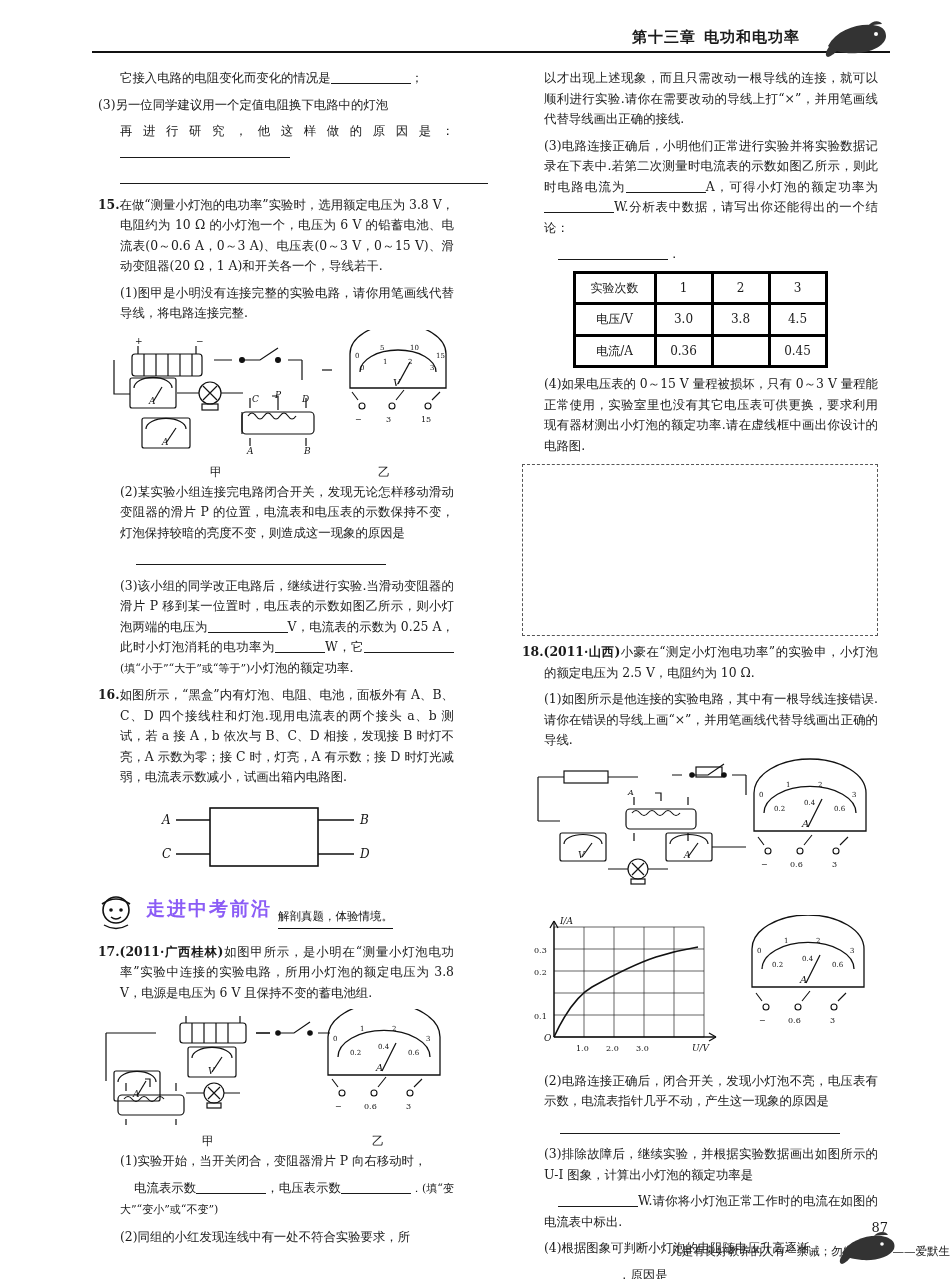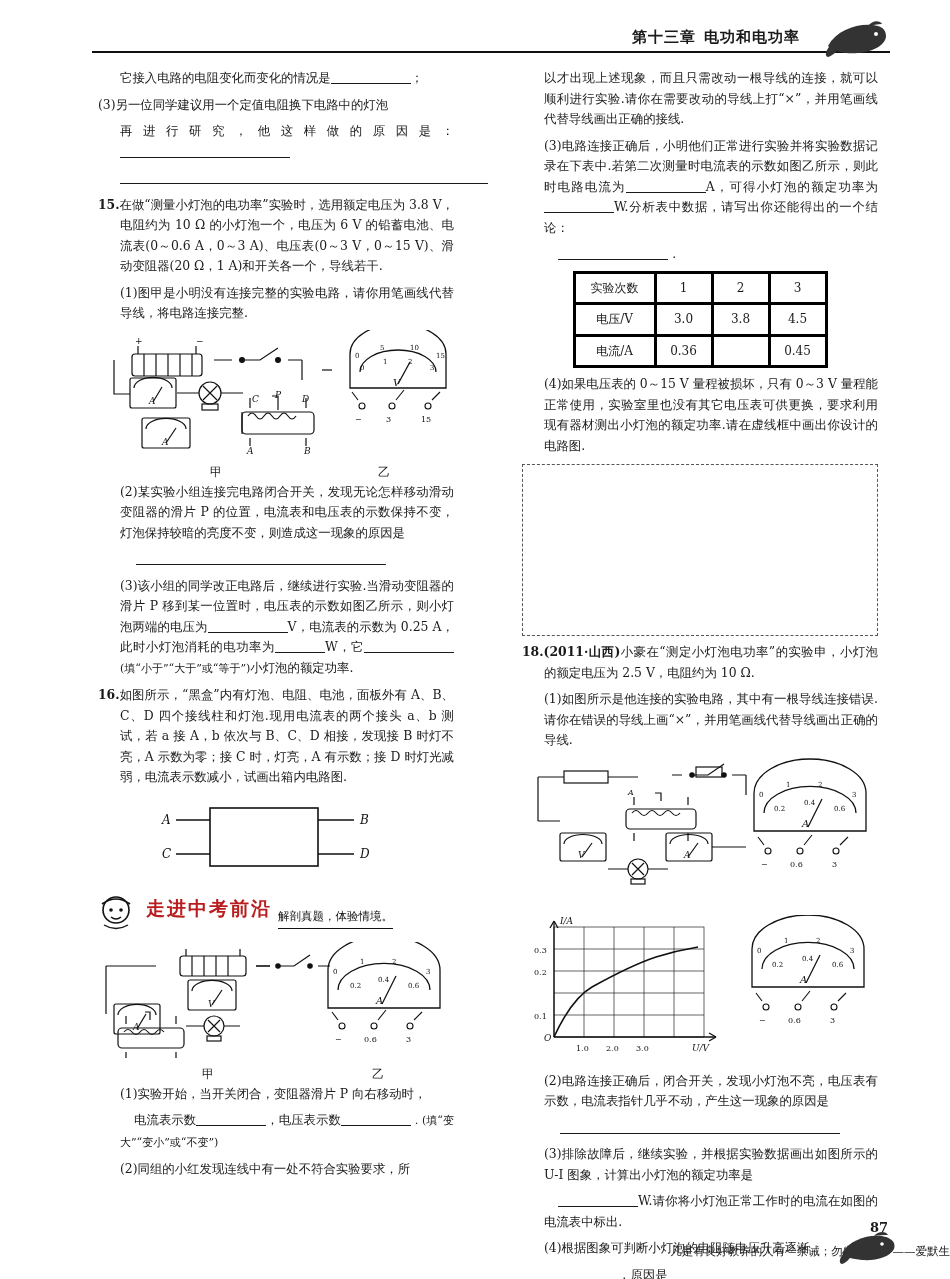--- a/index.html
+++ b/index.html
@@ -66,39 +66,39 @@
 
   
   .blackbox{
     position:relative;height:86px;margin:6px 0 10px;
   }
 
   
   .banner{position:relative;height:44px;margin:10px 0 8px;}
   .banner-text{
     position:absolute;left:54px;top:8px;
-    font-size:19px;font-weight:bold;color:#b91c1c;letter-spacing:2px;
+    font-size:19px;font-weight:bold;color:#8b5cf6;letter-spacing:2px;
     font-family:"DejaVu Sans","Liberation Sans",sans-serif;
   }
   .banner-sub{
     position:absolute;left:186px;top:16px;font-size:11.5px;color:#111;
     border-bottom:1px solid #111;padding-bottom:2px;
   }
   .banner-icon{position:absolute;left:0;top:2px;width:48px;height:40px;}
 
   
   .footer{
     position:absolute;left:0;right:0;bottom:16px;height:40px;
   }
   .footer-quote{
     position:absolute;left:0;right:0;bottom:4px;text-align:right;
     font-size:11.5px;color:#222;
   }
   .footer-page{
-    position:absolute;right:62px;bottom:28px;font-size:13px;font-weight:bold;
+    position:absolute;right:62px;bottom:28px;font-size:13px;font-weight:normal;
   }
   .footer-fish{position:absolute;right:52px;bottom:-2px;width:60px;height:34px;}
 
   svg{display:block;}
   .small{font-size:11px;}
 </style>
 </head>
 <body>
 
 <div class="page">
@@ -253,20 +253,21 @@
         <circle cx="19" cy="18" r="1.8" fill="#111"></circle>
           <circle cx="29" cy="18" r="1.8" fill="#111"></circle>
         <path d="M19 25 q5 4 10 0" fill="none" stroke="#111" stroke-width="1.4"></path>
         <path d="M12 33 q12 7 24 0" fill="none" stroke="#111" stroke-width="1.4"></path>
       </svg>
       <div class="banner-text">走进中考前沿</div>
       <div class="banner-sub">解剖真题，体验情境。</div>
     </div>
 
     <div class="q">
+      <p class="p hang"><span class="q-num">17.</span><span class="q-num">(2011·广西桂林)</span><span>如图甲所示，是小明在“测量小灯泡电功率”实验中连接的实验电路，所用小灯泡的额定电压为 3.8 V，电源是电压为 6 V 且保持不变的蓄电池组.</span></p>
 
       <div class="figwrap">
         <svg width="368" height="122" viewBox="0 0 368 122">
 
           <g fill="none" stroke="#111" stroke-width="1.2">
             <rect x="88" y="14" width="66" height="20" rx="3"></rect>
             <line x1="100" y1="14" x2="100" y2="34"></line>
               <line x1="112" y1="14" x2="112" y2="34"></line>
             <line x1="124" y1="14" x2="124" y2="34"></line>
               <line x1="136" y1="14" x2="136" y2="34"></line>

